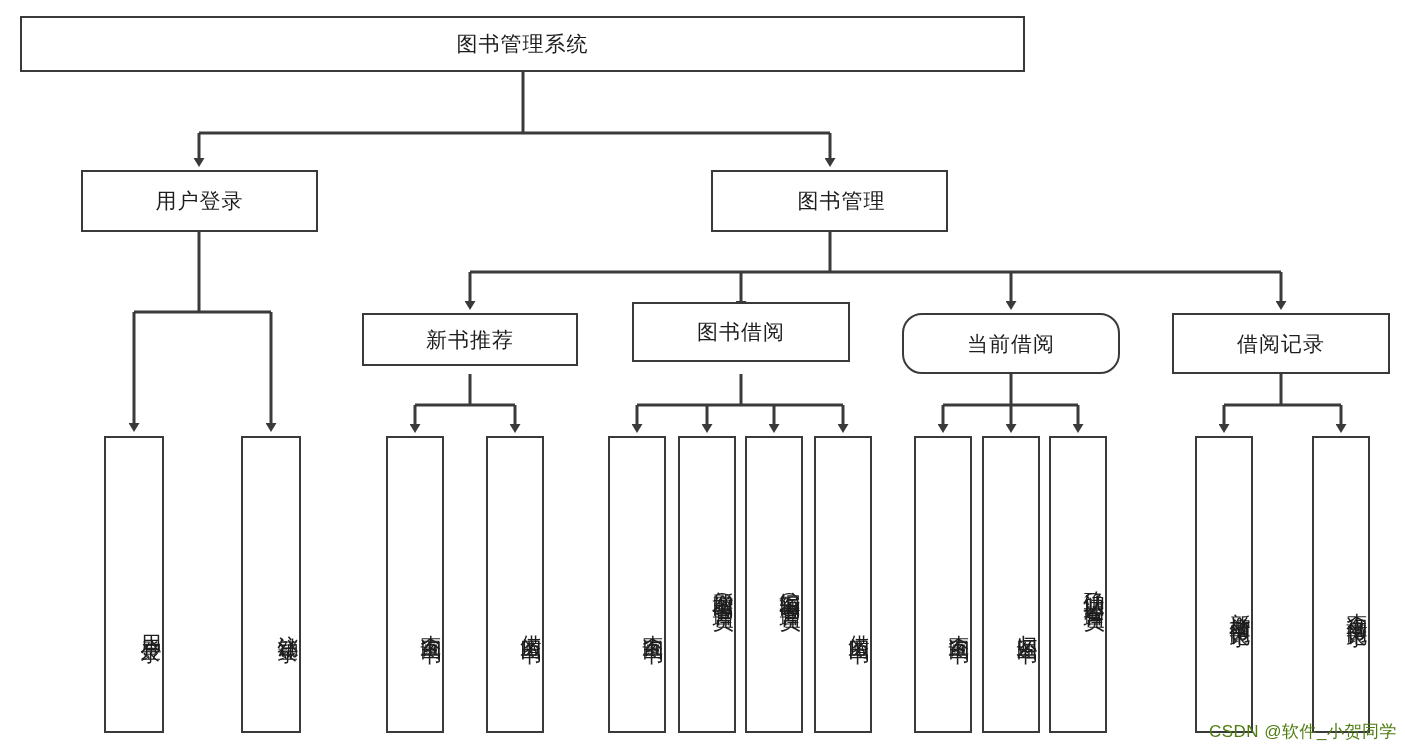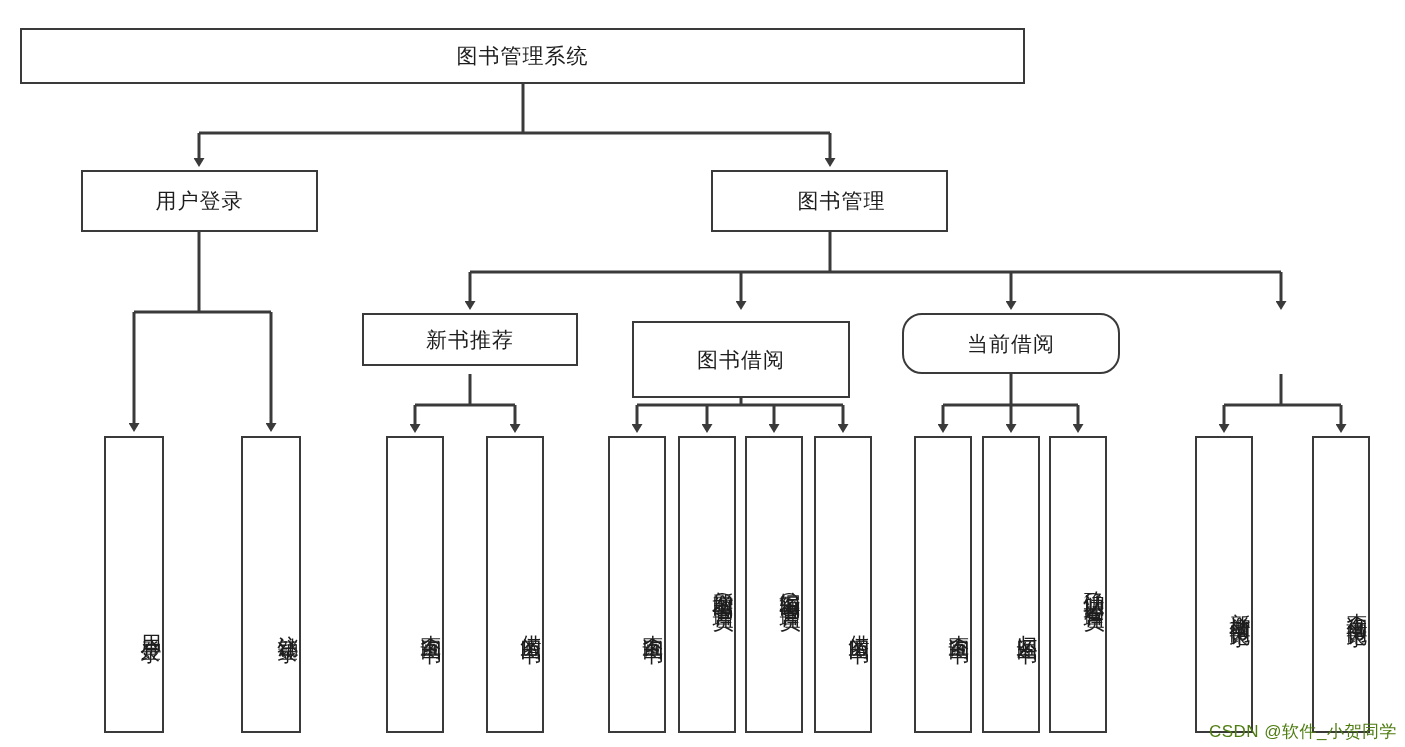--- a/index.html
+++ b/index.html
@@ -110,28 +110,29 @@
       <path d="M1011,405 L1011,425" marker-end="url(#arrow)"></path>
       <path d="M1078,405 L1078,425" marker-end="url(#arrow)"></path>
 
       <path d="M1281,374 L1281,405"></path>
       <path d="M1224,405 L1341,405"></path>
       <path d="M1224,405 L1224,425" marker-end="url(#arrow)"></path>
       <path d="M1341,405 L1341,425" marker-end="url(#arrow)"></path>
     </g>
   </svg>
 
-  <div class="node horiz" style="left:20px; top:28px; width:1005px; height:56px;">图书管理系统</div>
+  <div class="node horiz" style="left:20px; top:16px; width:1005px; height:56px;">图书管理系统</div>
 
   <div class="node horiz" style="left:81px; top:170px; width:237px; height:62px;">用户登录</div>
   <div class="node horiz" style="left:711px; top:170px; width:237px; height:62px;padding-left:24px;">图书管理</div>
 
   <div class="node horiz" style="left:362px; top:313px; width:216px; height:53px;">新书推荐</div>
-  <div class="node horiz" style="left:632px; top:321px; width:218px; height:77px;">图书借阅</div>
+  <div class="node horiz" style="left:632px; top:302px; width:218px; height:60px;">图书借阅</div>
   <div class="node horiz" style="left:902px; top:313px; width:218px; height:61px;border-radius:20px;">当前借阅</div>
+  <div class="node horiz" style="left:1172px; top:313px; width:218px; height:61px;">借阅记录</div>
 
   <div class="node vert" style="left:104px; top:436px; width:60px; height:297px; padding-top:78px;">用户登录</div>
   <div class="node vert" style="left:241px; top:436px; width:60px; height:297px; padding-top:78px;">注销登录</div>
 
   <div class="node vert" style="left:386px; top:436px; width:58px; height:297px; padding-top:78px;">查询图书</div>
   <div class="node vert" style="left:486px; top:436px; width:58px; height:297px; padding-top:78px;">借阅图书</div>
 
   <div class="node vert" style="left:608px; top:436px; width:58px; height:297px; padding-top:78px;">查询图书</div>
   <div class="node vert" style="left:678px; top:436px; width:58px; height:297px; padding-top:6px;">新增图书（管理员）</div>
   <div class="node vert" style="left:745px; top:436px; width:58px; height:297px; padding-top:6px;">编辑图书（管理员）</div>

